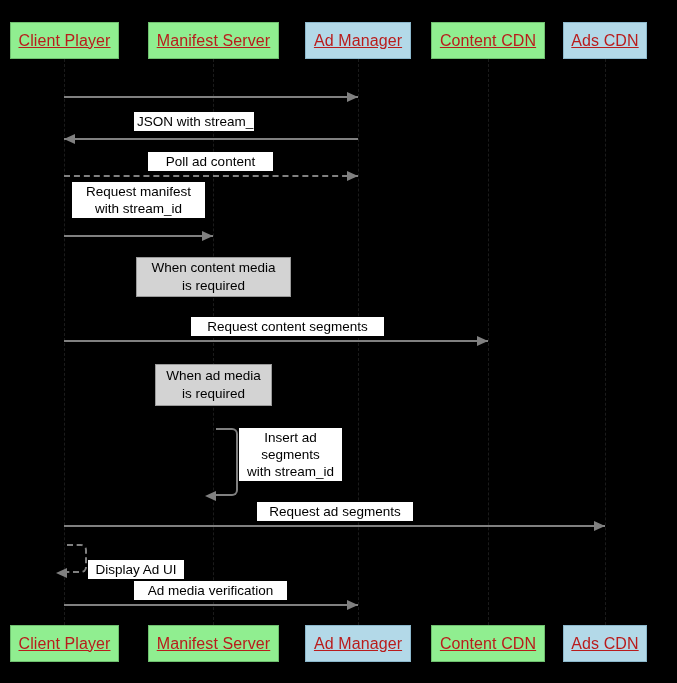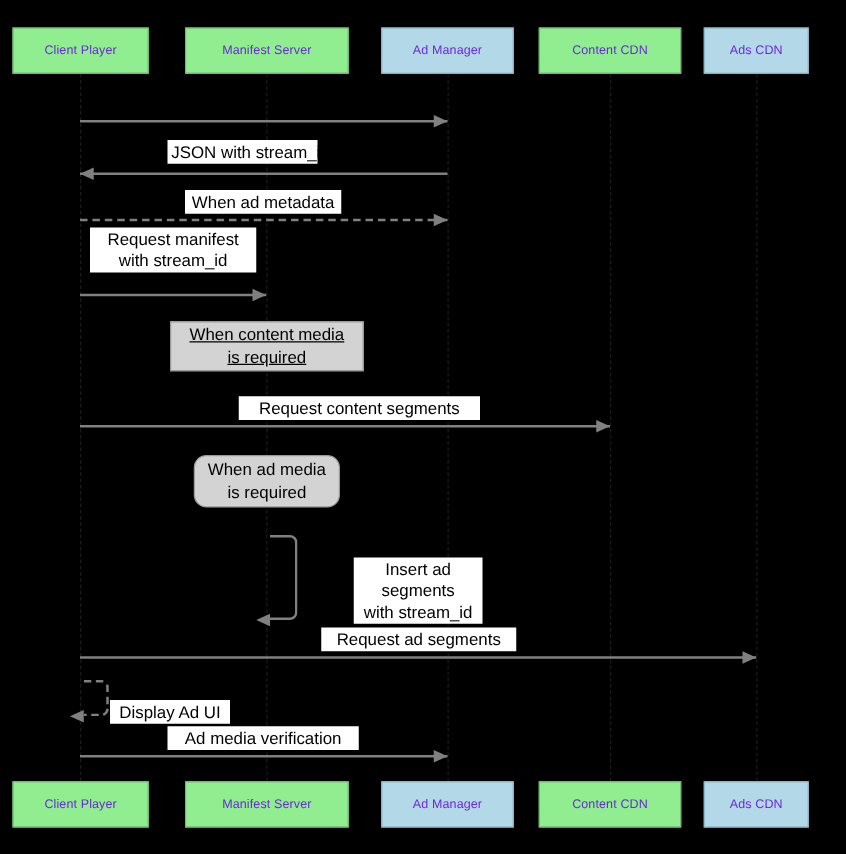--- a/index.html
+++ b/index.html
@@ -17,25 +17,26 @@
     background: #000000;
     overflow: hidden;
   }
   
   .participant {
     position: absolute;
     box-sizing: border-box;
     display: flex;
     align-items: center;
     justify-content: center;
-    font-size: 10px;
-    color: #6d28d9;
+    font-size: 16px;
+    color: #b91c1c;
     border: 1px solid;
     white-space: nowrap;
     letter-spacing: 0.1px;
+    text-decoration: underline;
   }
   .p-green {
     background: #90ee90;
     border-color: #6fbf6f;
   }
   .p-blue {
     background: #b3d9e8;
     border-color: #8cb8cc;
   }
   
@@ -130,39 +131,39 @@
     <div class="participant p-blue" style="left: 305px; top: 625px; width: 106px; height: 37px;">Ad Manager</div>
     <div class="participant p-green" style="left: 431px; top: 625px; width: 114px; height: 37px;">Content CDN</div>
     <div class="participant p-blue" style="left: 563px; top: 625px; width: 84px; height: 37px;">Ads CDN</div>
     <div class="msg-line" style="left: 64px; top: 96px; width: 294px;"></div>
     <div class="arrow-head right" style="top: 92px; left: 347px;"></div>
     <div class="msg-line" style="left: 64px; top: 138px; width: 294px;"></div>
     <div class="arrow-head left" style="top: 134px; left: 64px;"></div>
     <div class="msg-label" style="left: 134px; top: 112px; width: 120px;">JSON with stream_id</div>
     <div class="msg-line dashed" style="left: 64px; top: 175px; width: 294px;"></div>
     <div class="arrow-head right" style="top: 171px; left: 347px;"></div>
-    <div class="msg-label" style="left: 148px; top: 152px; width: 125px;">When ad metadata</div>
+    <div class="msg-label" style="left: 148px; top: 152px; width: 125px;">Poll ad content</div>
     <div class="msg-line" style="left: 64px; top: 235px; width: 149px;"></div>
     <div class="arrow-head right" style="top: 231px; left: 202px;"></div>
     <div class="msg-label" style="left: 72px; top: 182px; width: 133px;">Request manifest
 with stream_id</div>
     <div class="msg-line" style="left: 64px; top: 340px; width: 424px;"></div>
     <div class="arrow-head right" style="top: 336px; left: 477px;"></div>
     <div class="msg-label" style="left: 191px; top: 317px; width: 193px;">Request content segments</div>
     <div class="msg-line" style="left: 64px; top: 525px; width: 541px;"></div>
     <div class="arrow-head right" style="top: 521px; left: 594px;"></div>
     <div class="msg-label" style="left: 257px; top: 502px; width: 156px;">Request ad segments</div>
     <div class="msg-line" style="left: 64px; top: 604px; width: 294px;"></div>
     <div class="arrow-head right" style="top: 600px; left: 347px;"></div>
     <div class="msg-label" style="left: 134px; top: 581px; width: 153px;">Ad media verification</div>
-    <div class="note-box" style="left: 136px; top: 257px; width: 155px; height: 40px; text-decoration: underline;">When content media
+    <div class="note-box" style="left: 136px; top: 257px; width: 155px; height: 40px;">When content media
 is required</div>
-    <div class="note-box" style="left: 155px; top: 364px; width: 117px; height: 42px; border-radius: 10px;">When ad media
+    <div class="note-box" style="left: 155px; top: 364px; width: 117px; height: 42px;">When ad media
 is required</div>
     <div class="selfloop" style="left: 216px; top: 428px; width: 22px; height: 68px;"></div>
     <div class="arrow-head left" style="left: 205px; top: 491px;"></div>
-    <div class="msg-label" style="left: 239px; top: 446px; width: 103px; margin-left: 44px;">Insert ad
+    <div class="msg-label" style="left: 239px; top: 428px; width: 103px;">Insert ad
 segments
 with stream_id</div>
     <div class="selfloop dashed" style="left: 67px; top: 544px; width: 20px; height: 29px;"></div>
     <div class="arrow-head left" style="left: 56px; top: 568px;"></div>
     <div class="msg-label" style="left: 88px; top: 544px; width: 96px; margin-top: 16px;">Display Ad UI</div>
   </div>
 
 </body></html>

